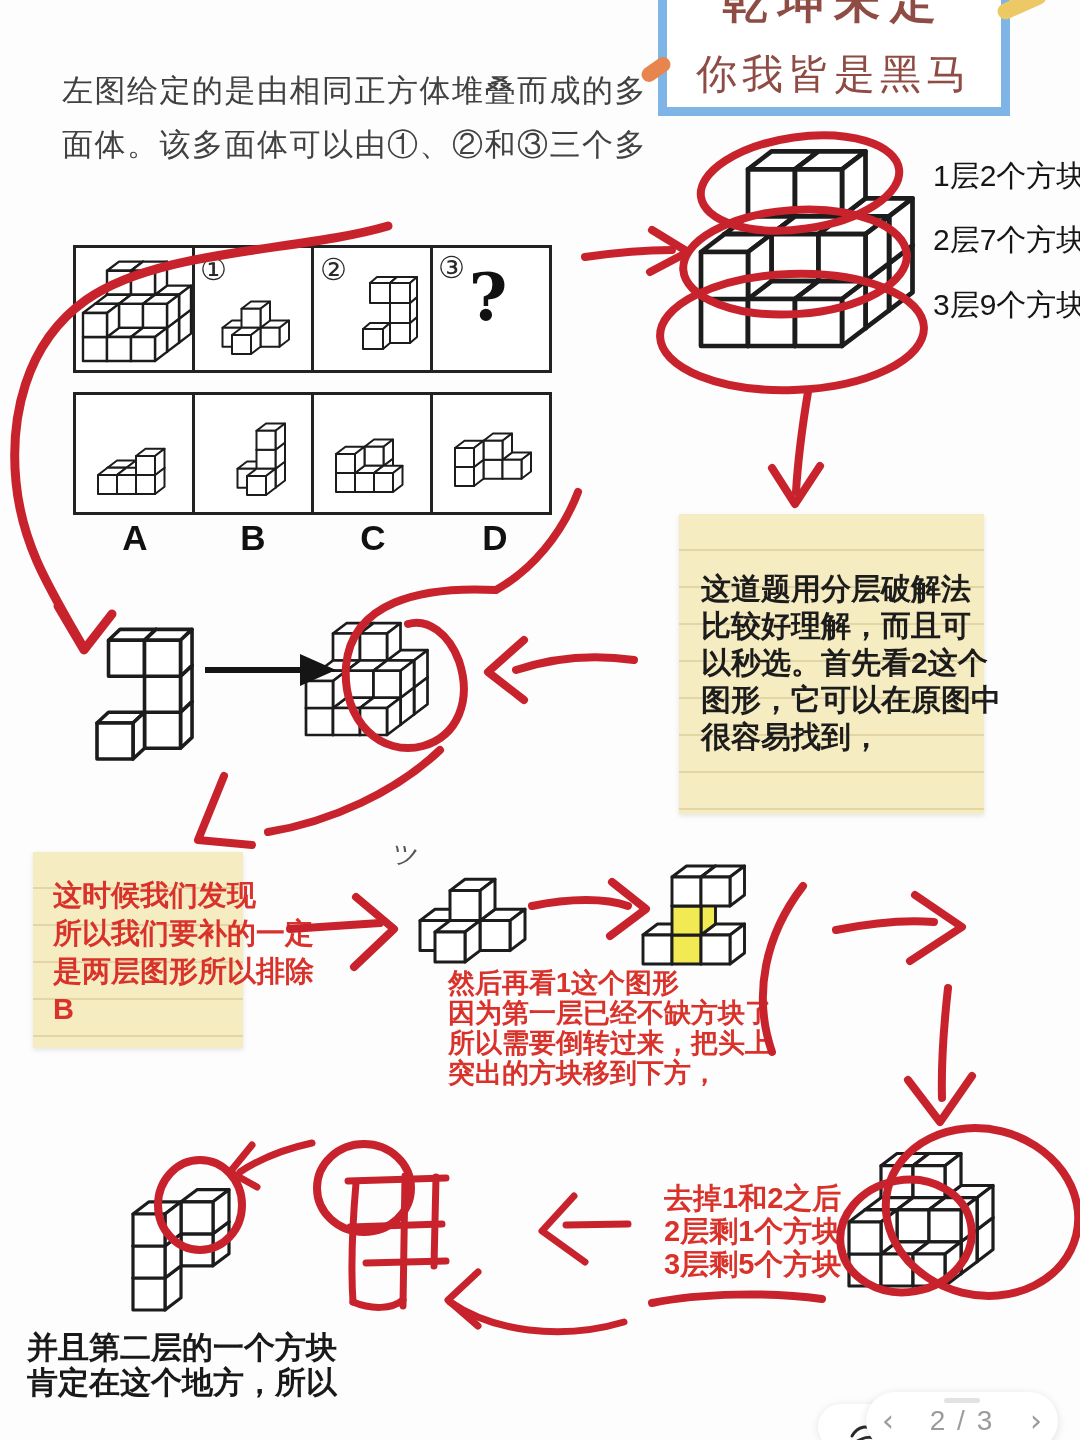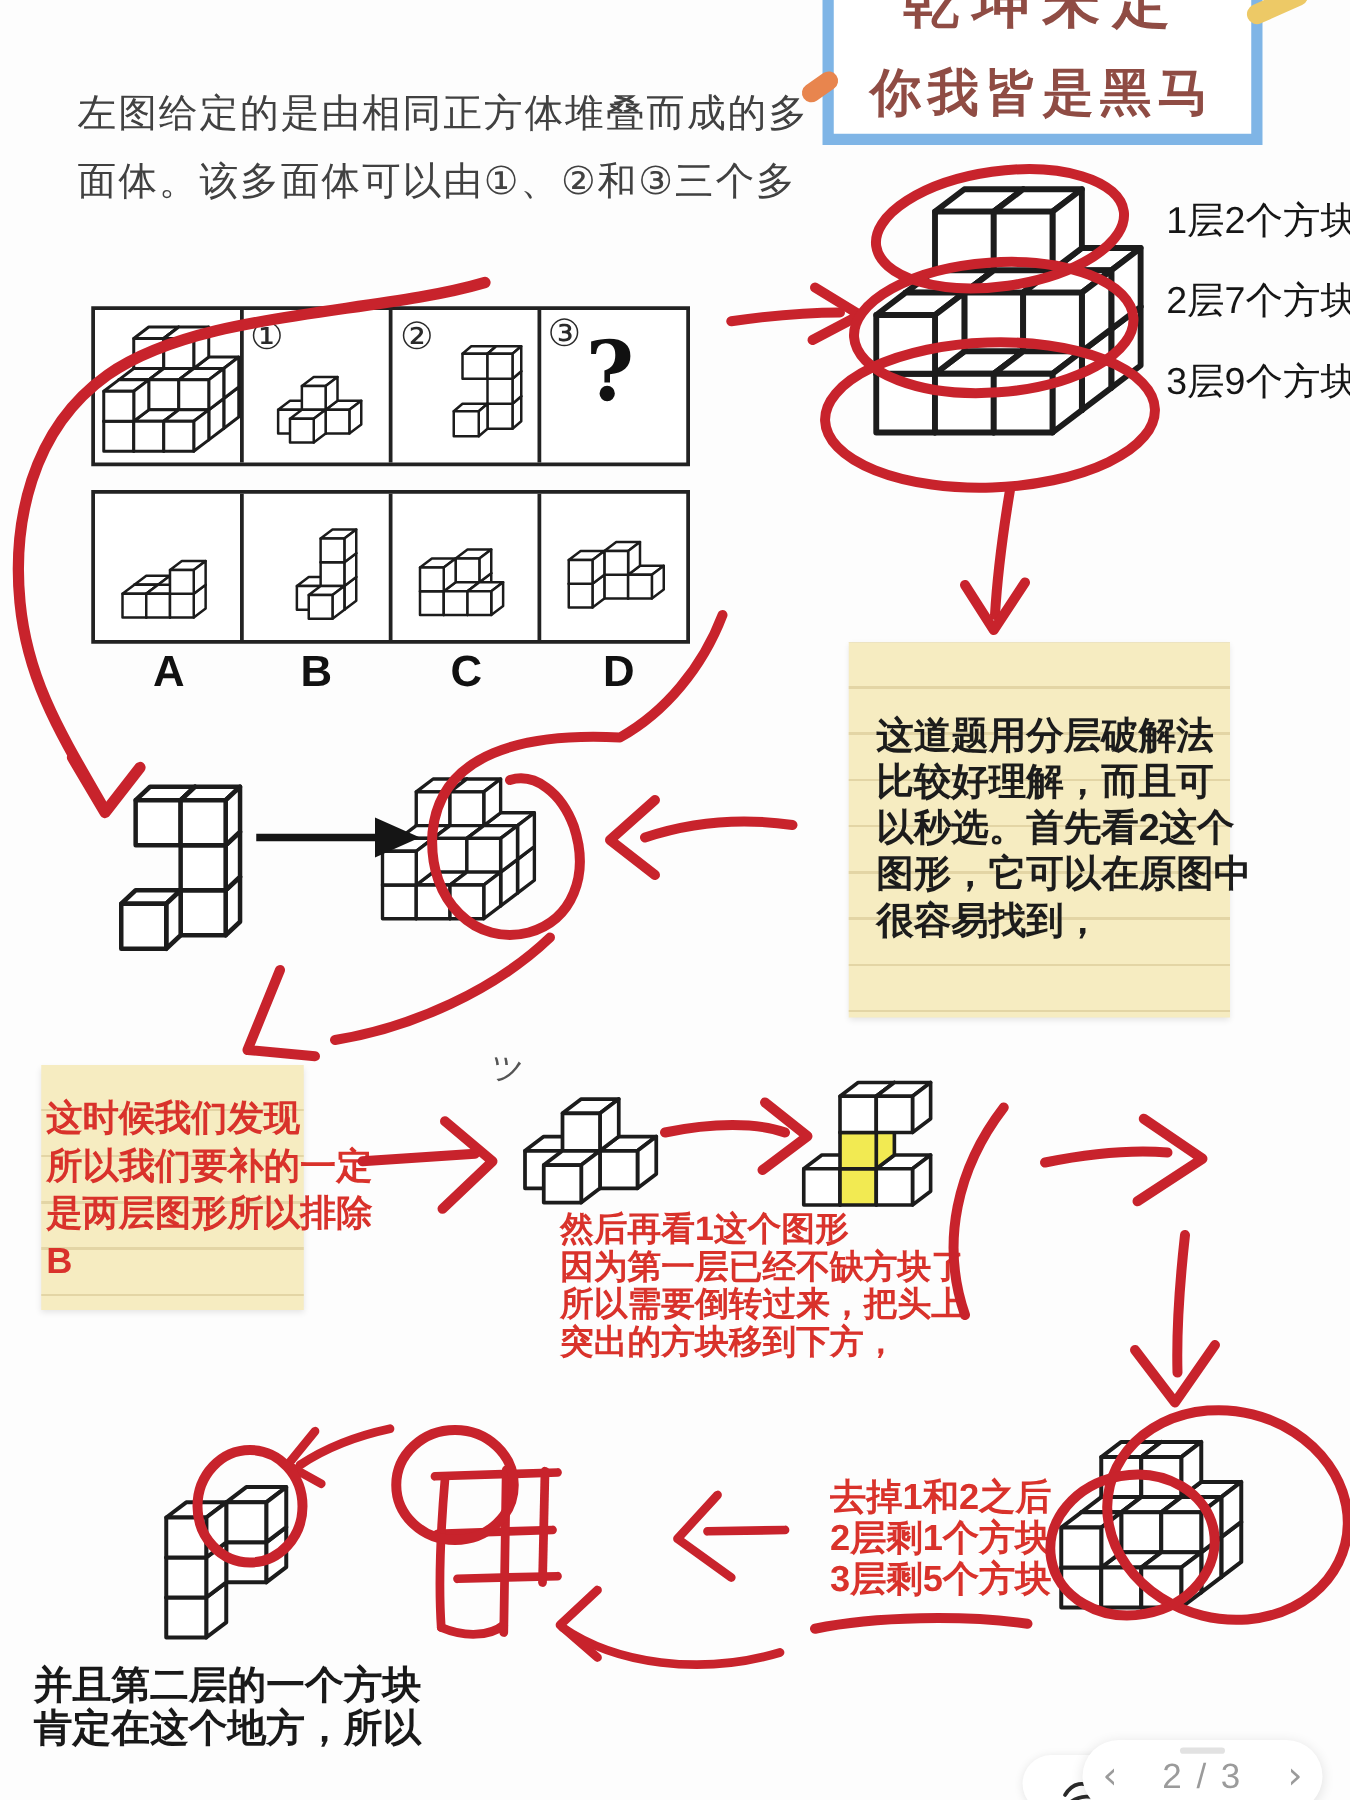--- a/index.html
+++ b/index.html
@@ -6,27 +6,27 @@
   #canvas{
     position:relative;width:1080px;height:1440px;margin:0 auto;
     background:#fdfdfd;overflow:hidden;
     font-family:"Liberation Sans","DejaVu Sans",sans-serif;
   }
   .abs{position:absolute;}
   .line{white-space:nowrap;}
 
   
   .problem{left:62px;top:64px;color:#414141;font-size:31px;font-weight:500;letter-spacing:1.5px;}
-  .problem .line{height:54px;line-height:54px;}
+  .problem .line{height:54px;line-height:54px;font-family:Liberation Serif, serif;}
 
   
   .banner{left:658px;top:-42px;width:352px;height:158px;background:#fff;
     border:9px solid var(--banner-blue);box-sizing:border-box;text-align:center;}
   .banner .l1{margin-top:4px;font-size:46px;font-weight:bold;color:var(--banner-text);letter-spacing:10px;}
-  .banner .l2{margin-top:14px;font-size:41px;font-weight:bold;color:var(--banner-text);letter-spacing:5px;}
+  .banner .l2{margin-top:14px;font-size:41px;font-weight:normal;color:var(--banner-text);letter-spacing:5px;}
   .accent{border-radius:8px;}
   .accent.orange{left:640px;top:62px;width:32px;height:15px;background:var(--accent-orange);transform:rotate(-35deg);}
   .accent.yellow{left:996px;top:-4px;width:52px;height:16px;background:var(--accent-yellow);transform:rotate(-24deg);}
 
   
   .grid-row{display:flex;border:3px solid #222;background:#fff;}
   .grid-row .cell{width:116px;border-right:3px solid #222;position:relative;}
   .grid-row .cell:last-child{border-right:none;}
   #row1{left:73px;top:245px;} #row1 .cell{height:122px;}
   #row2{left:73px;top:392px;} #row2 .cell{height:117px;}
@@ -37,21 +37,21 @@
 
   
   .layer-label{left:933px;color:#161616;font-size:30px;font-weight:500;}
 
   
   .note{background:var(--note-yellow);box-shadow:0 2px 5px rgba(0,0,0,.10);
     background-image:repeating-linear-gradient(to bottom, transparent 0px, transparent 35px, var(--note-line) 35px, var(--note-line) 37px);}
   .note-right{left:679px;top:514px;width:305px;height:300px;}
   .note-right .txt{position:absolute;left:22px;top:22px;color:#1c1c1c;font-size:30px;font-weight:bold;line-height:37px;margin-top:34px;}
   .note-left{left:33px;top:852px;width:210px;height:196px;}
-  .note-left .txt{position:absolute;left:4px;top:24px;color:var(--text-red);font-size:29px;font-weight:bold;line-height:38px;}
+  .note-left .txt{position:absolute;left:20px;top:24px;color:var(--text-red);font-size:29px;font-weight:bold;line-height:38px;}
 
   .red-text{color:var(--text-red);font-weight:bold;}
   .red-mid{left:448px;top:968px;font-size:27px;line-height:30px;}
   .red-bottom{left:664px;top:1182px;font-size:29px;line-height:33px;}
   .conclusion{left:27px;top:1330px;color:#191919;font-size:31px;font-weight:bold;line-height:35px;text-align:center;}
 
   .squiggle{left:392px;top:838px;color:#555;font-size:26px;transform:rotate(14deg);}
 
   
   .fig{position:absolute;z-index:10;}

